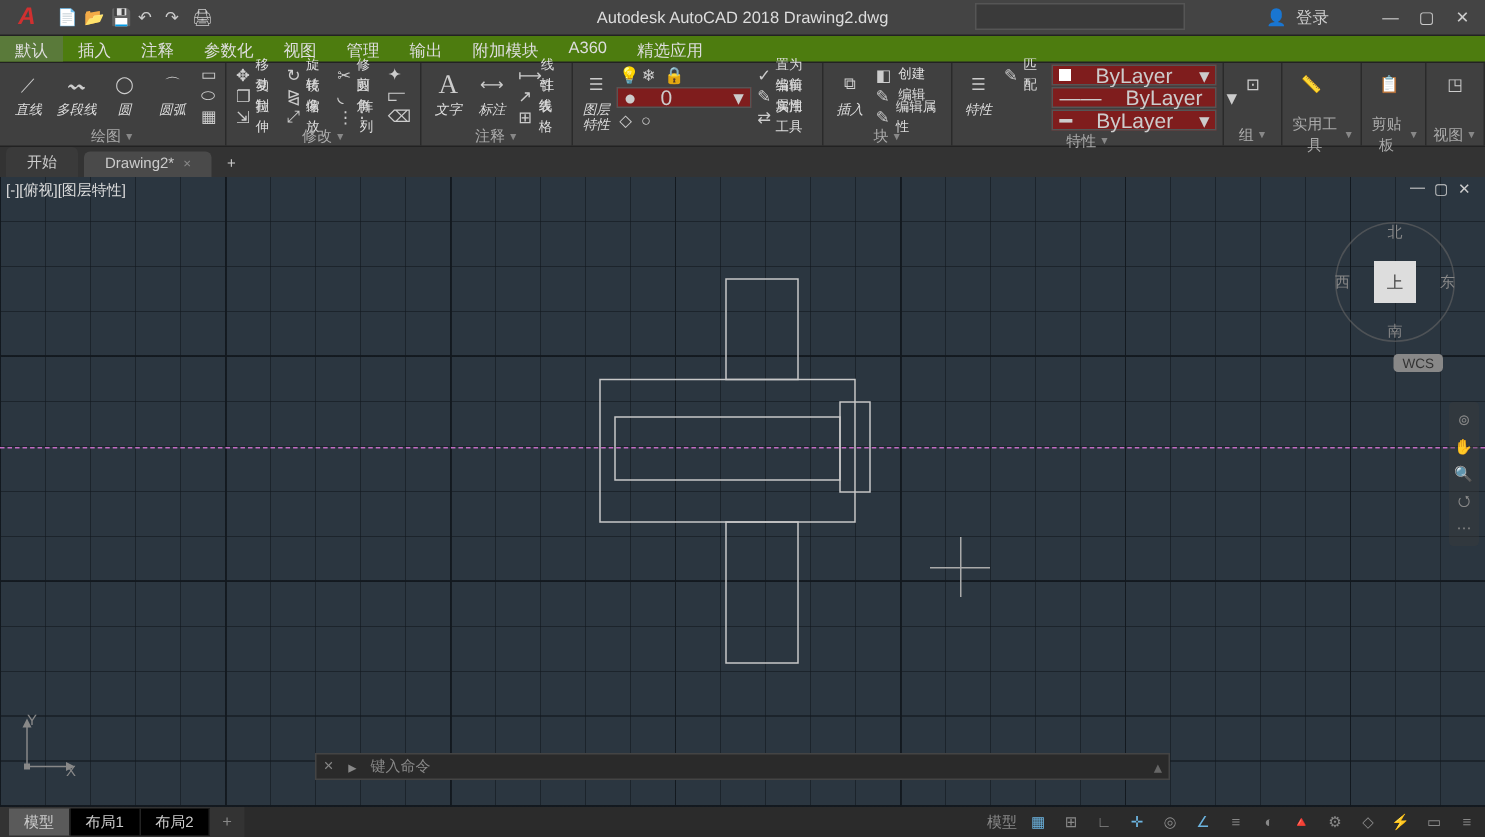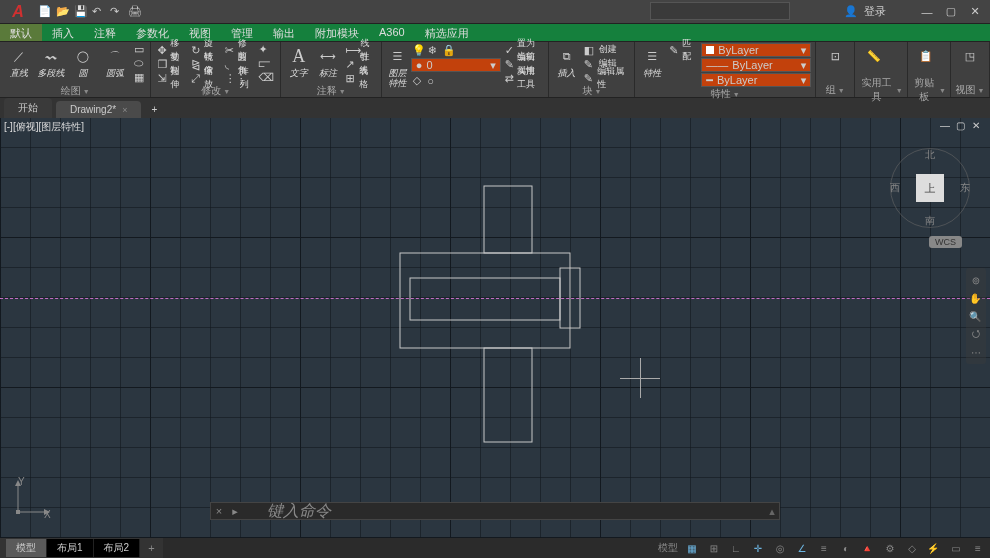--- a/index.html
+++ b/index.html
@@ -7,37 +7,37 @@
   .titlebar { height: 24px; background: #444; display: flex; align-items: center; position: relative; border-bottom: 1px solid #222; }
   .app-logo { width: 28px; height: 20px; margin-left: 4px; display:flex; align-items:center; justify-content:center;}
   .logo-a { color: #d03030; font-size: 16px; font-weight: bold; font-style: italic; }
   .qat { display: flex; gap: 4px; margin-left: 6px;}
   .qat span, .qat svg { width: 14px; height: 14px; }
   .title-center { position:absolute; left:50%; transform:translateX(-50%); color: #ddd; font-size: 11px;}
   .searchbox { position:absolute; right: 200px; top:2px; width:140px; height:18px; background:#3a3a3a; border:1px solid #555; font-size:10px; padding:2px 4px; color:#888; font-style:italic;}
   .title-right { position:absolute; right: 6px; display:flex; gap:6px; align-items:center;}
   .win-btn { width:18px; height:14px; display:flex; align-items:center; justify-content:center; color:#ccc;}
 
-  .menubar { height: 18px; background: #15803d; display:flex; border-bottom:1px solid #222;}
+  .menubar { height: 18px; background: #4d7c0f; display:flex; border-bottom:1px solid #222;}
   .menu-tab { padding: 2px 10px; font-size: 11px; color:#ddd; }
   .menu-tab.active { background:#5a7a3a; }
 
   .ribbon { height: 56px; background: #404040; display:flex; border-bottom:1px solid #222;}
   .ribbon-panel { border-right:1px solid #2a2a2a; display:flex; flex-direction:column; padding:1px 4px 0 4px; position:relative;}
   .panel-body { display:flex; gap:2px; flex:1;}
   .panel-label { height:14px; font-size:10px; color:#aaa; text-align:center; display:flex; align-items:center; justify-content:center; gap:2px;}
   .panel-label .drop { font-size:7px; color:#888;}
   .big-btn { width:30px; display:flex; flex-direction:column; align-items:center; justify-content:flex-start; gap:1px; padding-top:2px;}
   .big-btn .ico { width:22px; height:22px; display:flex; align-items:center; justify-content:center;}
   .big-btn .lbl { font-size:9px; color:#ddd; line-height:10px; text-align:center;font-style:italic;}
   .col { display:flex; flex-direction:column; gap:1px;}
   .small-btn { height:13px; display:flex; align-items:center; gap:3px; padding:0 2px;}
   .small-btn .ico { width:12px; height:12px;}
   .small-btn .lbl { font-size:9px; color:#ddd;}
-  .layer-drop, .prop-drop { height:14px; background:#c2410c; border:1px solid #555; font-size:11px; display:flex; align-items:center; padding:0 4px; gap:4px; color:#ccc;}
+  .layer-drop, .prop-drop { height:14px; background:#7f1d1d; border:1px solid #555; font-size:14px; display:flex; align-items:center; padding:0 4px; gap:16px; color:#ccc;}
 
   .doctabs { height:20px; background:#333; display:flex; align-items:flex-end;}
   .doctab { padding:3px 14px; font-size:10px; background:#3a3a3a; margin-left:4px; border-top-left-radius:4px; border-top-right-radius:4px; position:relative;}
   .doctab.active { background:#4a4a4a;}
   .doctab .close { margin-left:6px; color:#888; font-size:9px;}
 
   .canvas-wrap { position:relative; height: 420px; background:#2b3640;}
   .dark-grid { position:absolute; inset:0; background-image:
      repeating-linear-gradient(0deg, rgba(18,24,30,.6) 0 1px, transparent 1px 30px),
      repeating-linear-gradient(90deg, rgba(18,24,30,.6) 0 1px, transparent 1px 30px),
@@ -66,21 +66,21 @@
   .navbar-right { position:absolute; top:150px; right:4px; width:20px; display:flex; flex-direction:column; gap:2px; background:rgba(60,60,60,.4); padding:4px 2px; border-radius:3px;}
   .navbar-right span { height:16px; display:flex; align-items:center; justify-content:center; font-size:10px; color:#888;}
 
   .ucs { position:absolute; bottom:18px; left:12px; }
   .ucs-label-y { position:absolute; top:-2px; left:6px; font-size:10px; color:#888;}
   .ucs-label-x { position:absolute; bottom:0; left:32px; font-size:10px; color:#888;}
 
   .cmdbar { position:absolute; bottom:18px; left:210px; width:570px; height:18px; background:#2a2a2a; display:flex; align-items:center; border:1px solid #444;}
   .cmdbar .cmd-close { width:16px; text-align:center; color:#888;}
   .cmdbar .cmd-icon { width:16px; text-align:center; color:#888;}
-  .cmdbar .cmd-input { flex:1; font-size:16px; font-style:italic; color:#888; padding-left:4px;margin-left:20px;}
+  .cmdbar .cmd-input { flex:1; font-size:10px; color:#888; padding-left:4px;}
   .cmdbar .cmd-scroll { width:14px; text-align:center; color:#666;}
 
   .bottom-tabs { position:absolute; bottom:0; left:0; height:20px; display:flex; align-items:center; background:#333; padding-left:6px; gap:0;}
   .btab { padding:2px 10px; font-size:10px; background:#000000; border-right:1px solid #222;}
   .btab.active { background:#5a5a5a;}
   .btab-plus { padding:2px 8px; color:#888;}
 
   .statusbar { position:absolute; bottom:0; right:4px; height:20px; display:flex; align-items:center; gap:6px;}
   .st-ico { width:16px; height:16px; display:flex; align-items:center; justify-content:center; font-size:10px; color:#888;}
   .st-ico.on { color:#6cb4e0;}
@@ -98,20 +98,21 @@
       <span class="logo-a">A</span>
     </div>
   <div class="qat">
     <span>📄</span>
     <span>📂</span>
     <span>💾</span>
     <span>↶</span>
     <span>↷</span>
     <span>🖨</span>
   </div>
+  <div class="title-center">Autodesk AutoCAD 2018  Drawing2.dwg</div>
   <div class="searchbox" placeholder="键入关键字或短语"></div>
   <div class="title-right">
     <span style="font-size:11px;">👤</span>
     <span>登录</span>
     <span style="width:20px;"></span>
     <span class="win-btn">—</span>
     <span class="win-btn">▢</span>
     <span class="win-btn">✕</span>
   </div>
 </div>

